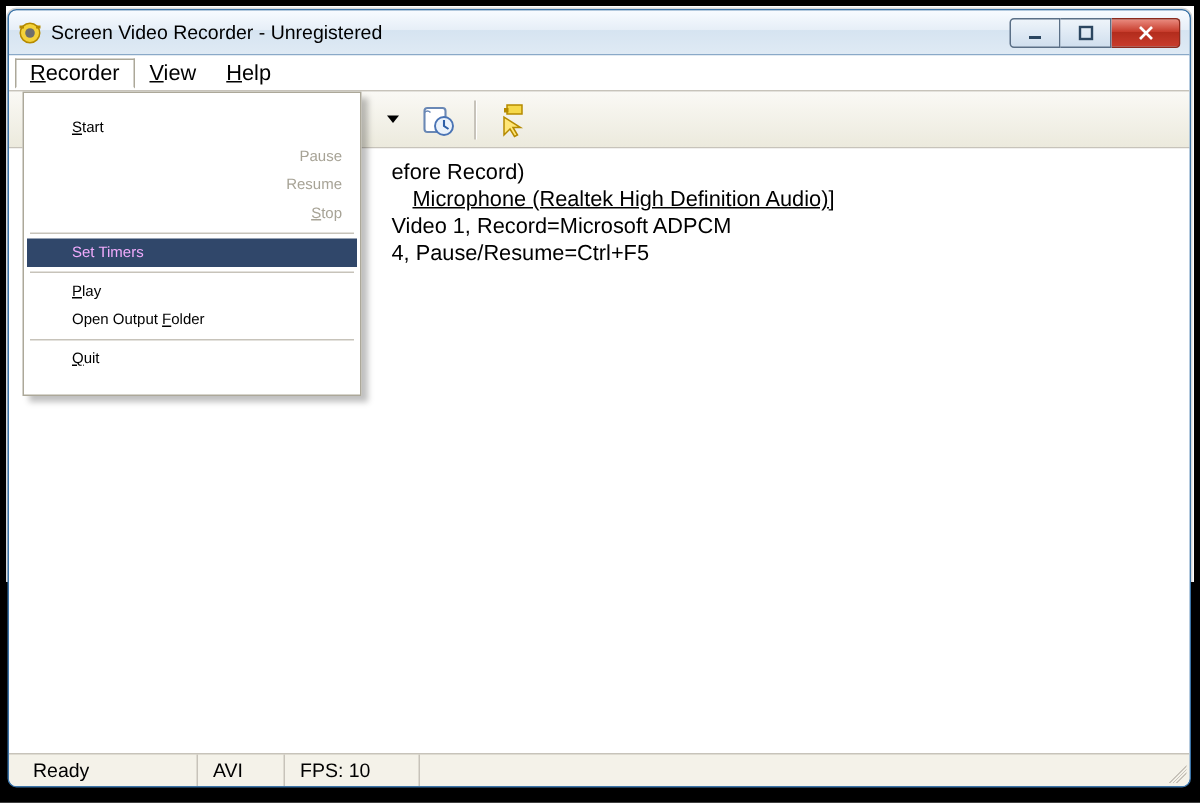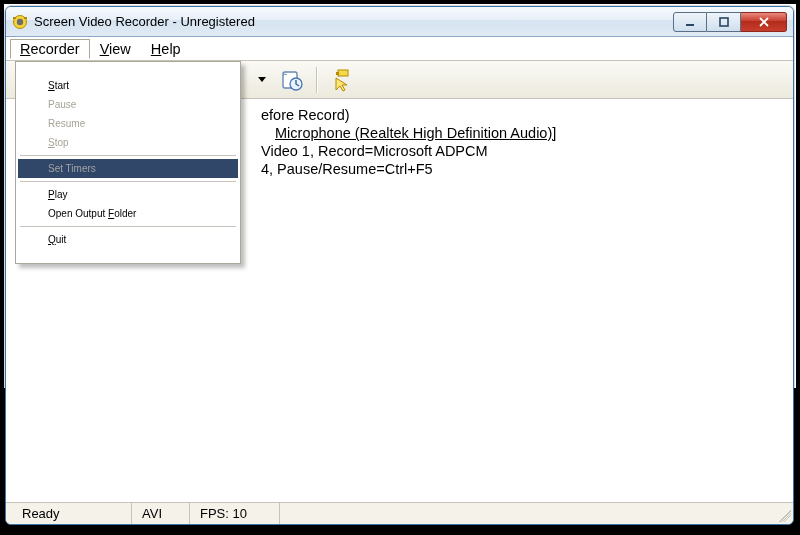--- a/index.html
+++ b/index.html
@@ -150,24 +150,24 @@
     z-index: 100;
     font-size: 10px;
     font-family: Tahoma, sans-serif;
     padding: 14px 2px;
   }
   .dropdown .ditem {
     padding: 4px 10px 4px 30px;
     white-space: nowrap;
     cursor: default;
   }
-  .dropdown .ditem.disabled { color: #a7a396; }
+  .dropdown .ditem.disabled { color: #a7a396; text-align: right; }
   .dropdown .ditem.highlight {
     background: #30476a;
-    color: #a3a3a3;
+    color: #f0abfc;
   }
   .dropdown .ditem .mn { text-decoration: underline; }
   .dropdown .dsep {
     height: 1px;
     background: #c7c3ba;
     margin: 3px 2px;
     box-shadow: 0 1px 0 #fff;
   }
 
   

